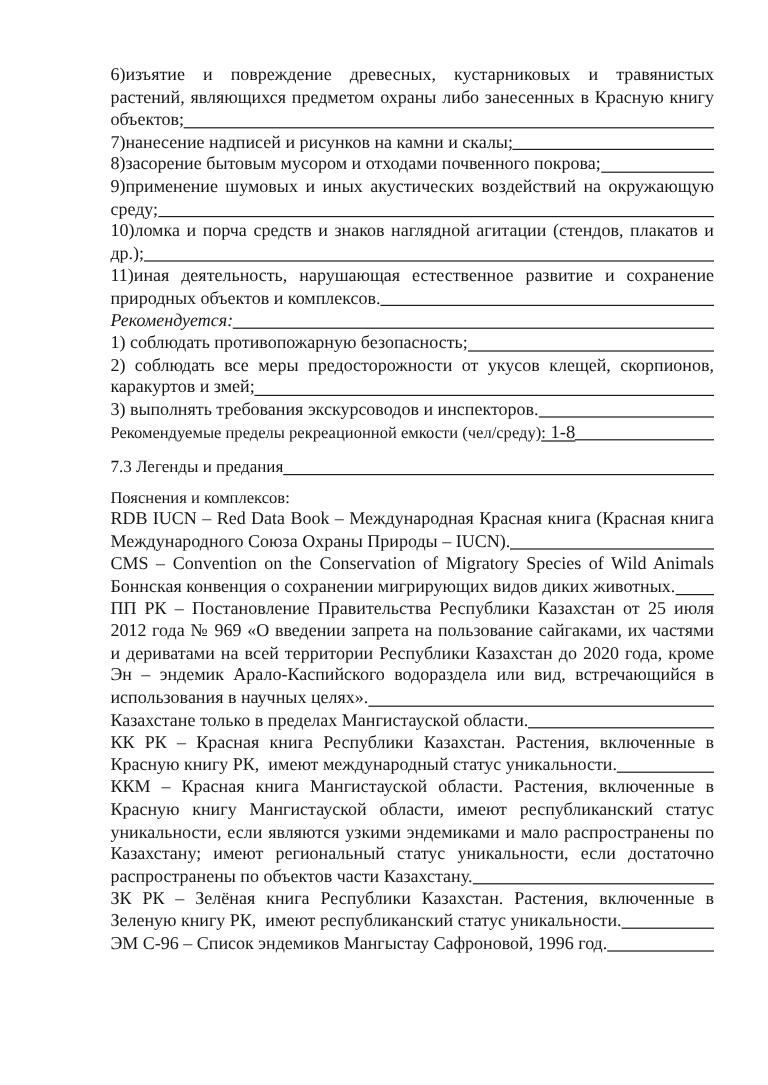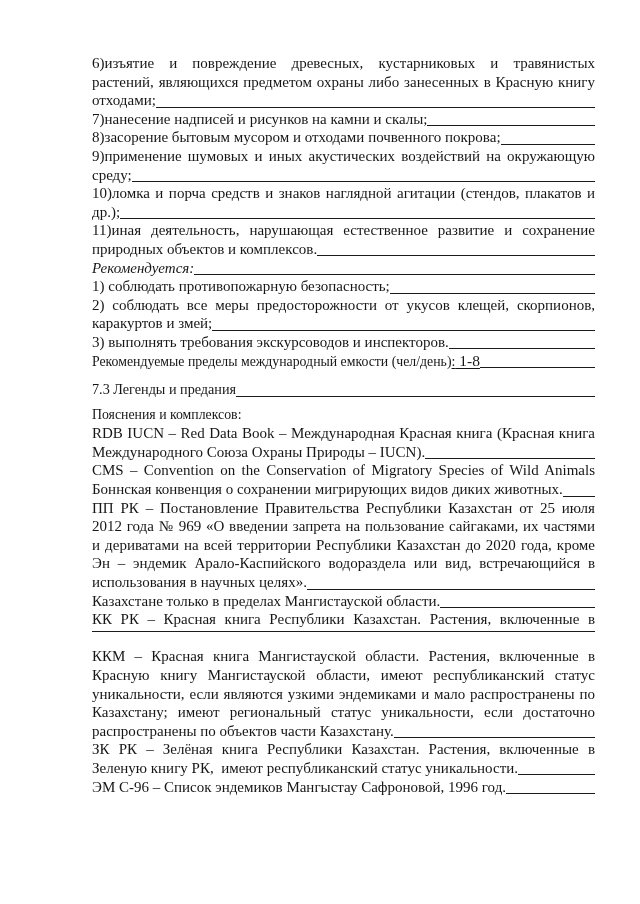--- a/index.html
+++ b/index.html
@@ -70,21 +70,21 @@
 
   <div>
       <div class="ln just">
         <span class="pre">6)</span>
         <span class="txt">изъятие и повреждение древесных, кустарниковых и травянистых</span>
       </div>
       <div class="ln just">
         <span class="txt">растений, являющихся предметом охраны либо занесенных в Красную книгу</span>
       </div>
       <div class="ln">
-        <span class="txt">отходами;</span>
+        <span class="txt">объектов;</span>
         <span class="fill"></span>
       </div>
       <div class="ln">
         <span class="pre">7)</span>
         <span class="txt">нанесение надписей и рисунков на камни и скалы;</span>
         <span class="fill"></span>
       </div>
       <div class="ln">
         <span class="pre">8)</span>
         <span class="txt">засорение бытовым мусором и отходами почвенного покрова;</span>
@@ -132,21 +132,21 @@
         <span class="txt">каракуртов и змей;</span>
         <span class="fill"></span>
       </div>
       <div class="ln">
         <span class="txt">3) выполнять требования экскурсоводов и инспекторов.</span>
         <span class="fill"></span>
       </div>
     </div>
 
   <div class="ln">
-    <span class="cap-label">Рекомендуемые пределы международный емкости (чел/день)</span>
+    <span class="cap-label">Рекомендуемые пределы рекреационной емкости (чел/среду)</span>
       <span class="cap-colon">:</span>
       <span class="cap-value"> 1-8</span>
     <span class="fill"></span>
   </div>
 
   <div class="sp-a"></div>
 
   <div class="ln">
     <span class="sec-label">7.3 Легенды и предания</span>
     <span class="fill"></span>
@@ -190,20 +190,21 @@
         <span class="fill"></span>
       </div>
       <div class="ln">
         <span class="txt">Казахстане только в пределах Мангистауской области.</span>
         <span class="fill"></span>
       </div>
       <div class="ln just">
         <span class="txt">КК РК – Красная книга Республики Казахстан. Растения, включенные в</span>
       </div>
       <div class="ln">
+        <span class="txt">Красную книгу РК,  имеют международный статус уникальности.</span>
         <span class="fill"></span>
       </div>
       <div class="ln just">
         <span class="txt">ККМ – Красная книга Мангистауской области. Растения, включенные в</span>
       </div>
       <div class="ln just">
         <span class="txt">Красную книгу Мангистауской области,  имеют республиканский статус</span>
       </div>
       <div class="ln just">
         <span class="txt">уникальности, если являются узкими эндемиками и мало распространены по</span>

